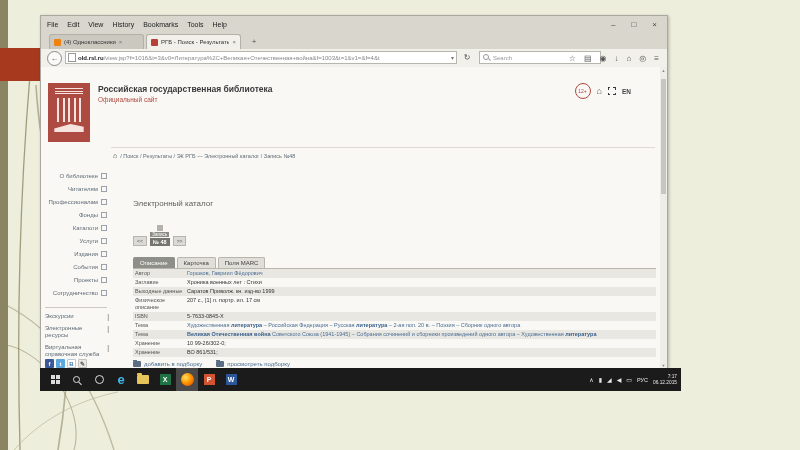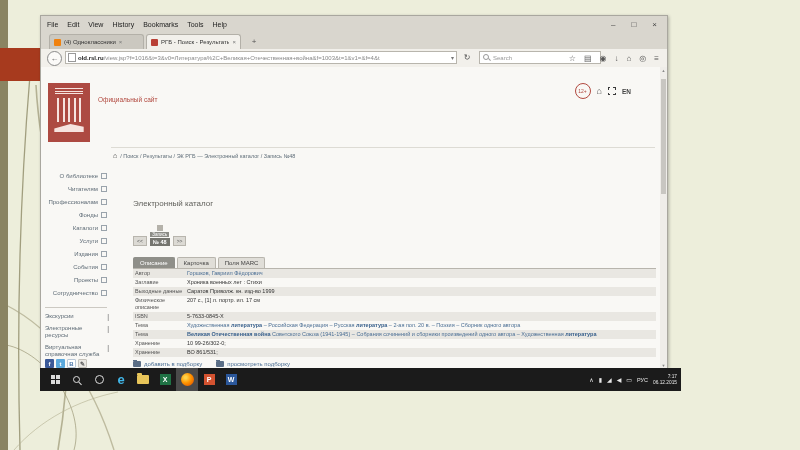--- a/index.html
+++ b/index.html
@@ -192,20 +192,21 @@
           <span>≡</span>
         </div>
     </div>
 
     <div id="content">
       <div id="logo-box">
         <div class="logo-tlines"></div>
         <div class="logo-cols"></div>
         <div class="logo-base"></div>
       </div>
+      <div id="site-title">Российская государственная библиотека</div>
       <div id="site-subtitle">Официальный сайт</div>
       <div id="header-right">
         <div id="age-badge">12+</div>
         <div class="home-glyph">⌂</div>
         <div class="fs-icon"></div>
         <div id="lang-en">EN</div>
       </div>
       <div id="bc-line"></div>
       <div id="breadcrumb">
         <span class="home-glyph">⌂</span>

